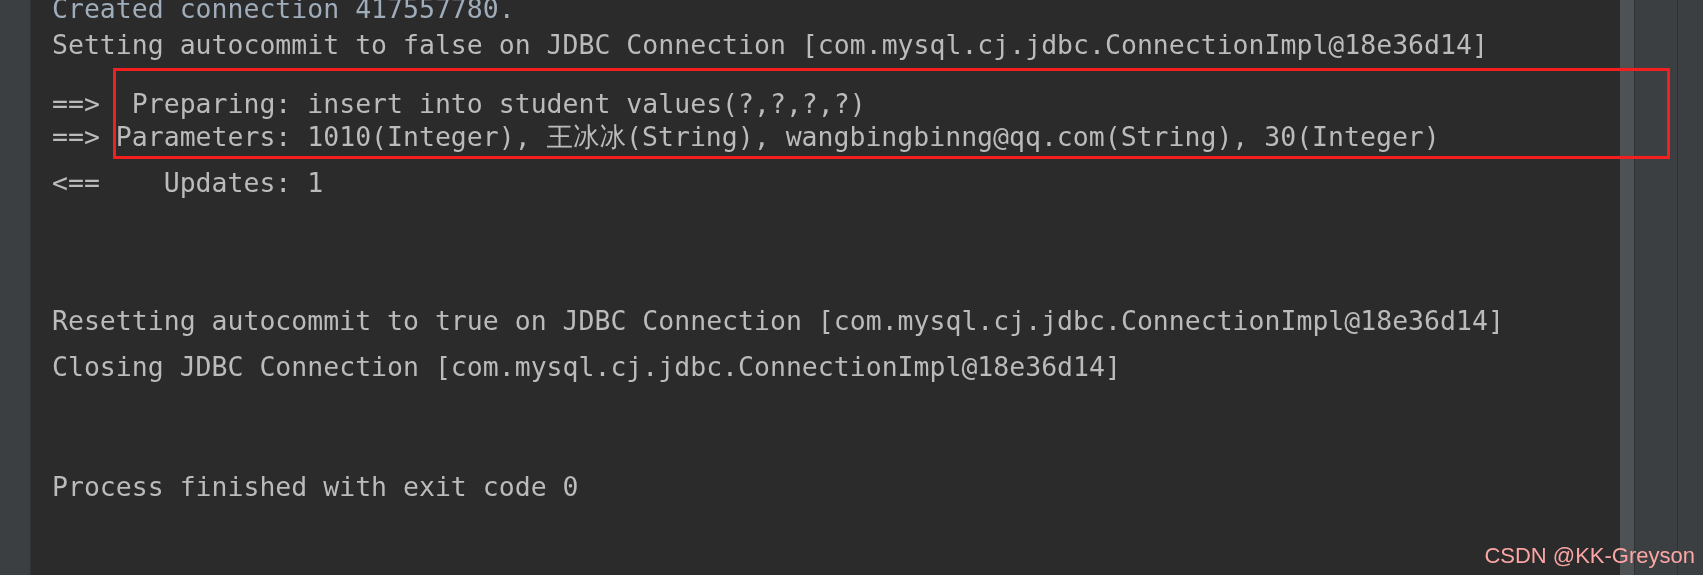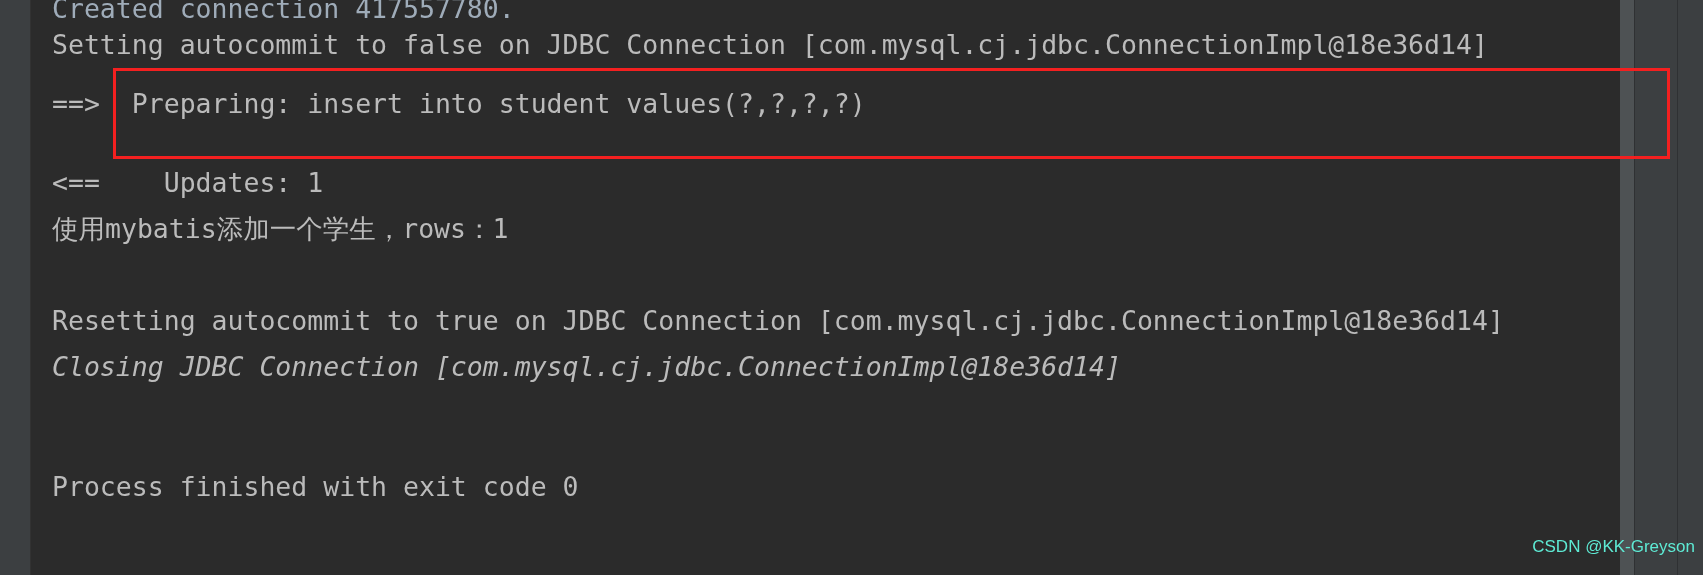--- a/index.html
+++ b/index.html
@@ -104,43 +104,43 @@
     height: 91px;
     border: 3px solid #f42020;
     box-sizing: border-box;
     pointer-events: none;
     z-index: 5;
   }
 
   .watermark {
     position: absolute;
     right: 8px;
-    bottom: 18px;
+    bottom: 6px;
     font-family: "Liberation Sans", sans-serif;
-    font-size: 17px;
-    color: #5eead4;
+    font-size: 22px;
+    color: #fca5a5;
     z-index: 6;
     white-space: pre;
   }
 </style>
 </head>
 <body>
 
 <div class="console-window">
 
   <div class="gutter"></div>
 
   <div class="output-area">
     <div class="line cut-top" style="top:-14px;">Created connection 417557780.</div>
     <div class="line" style="top:22px;">Setting autocommit to false on JDBC Connection [com.mysql.cj.jdbc.ConnectionImpl@18e36d14]</div>
     <div class="line" style="top:81px;">==&gt;  Preparing: insert into student values(?,?,?,?)</div>
+    <div class="line" style="top:114px;">==&gt; Parameters: 1010(Integer), 王冰冰(String), wangbingbinng@qq.com(String), 30(Integer)</div>
     <div class="line" style="top:160px;text-align:center;">&lt;==    Updates: 1</div>
-    <div class="line" style="top:206px;">使用mybatis添加一个学生，rows：1</div>
     <div class="line" style="top:298px;text-align:right;">Resetting autocommit to true on JDBC Connection [com.mysql.cj.jdbc.ConnectionImpl@18e36d14]</div>
-    <div class="line" style="top:344px;font-style:italic;">Closing JDBC Connection [com.mysql.cj.jdbc.ConnectionImpl@18e36d14]</div>
+    <div class="line" style="top:344px;">Closing JDBC Connection [com.mysql.cj.jdbc.ConnectionImpl@18e36d14]</div>
     <div class="line" style="top:436px;"></div>
     <div class="line" style="top:464px;">Process finished with exit code 0</div>
   </div>
 
   <div class="annotation-box"></div>
 
   <div class="scroll-track">
     <div class="scroll-thumb"></div>
   </div>
 

